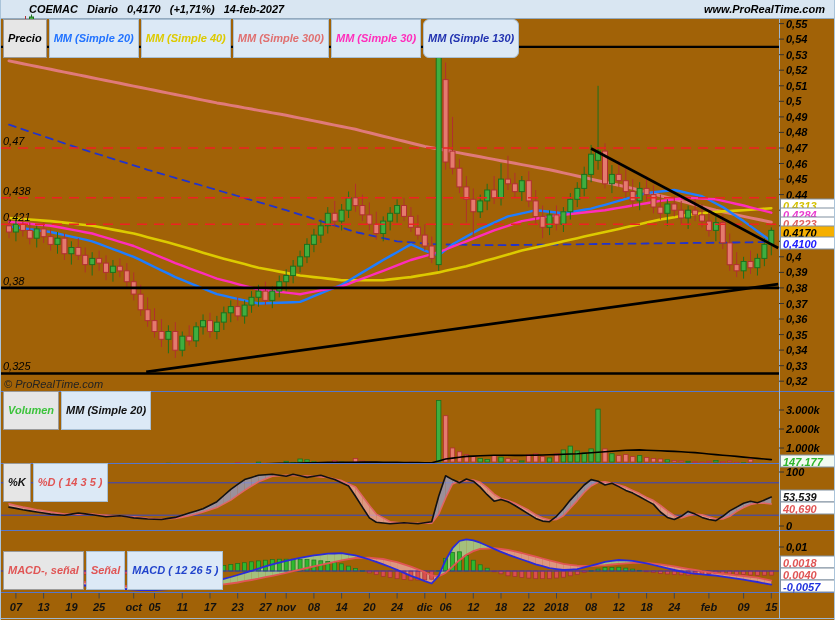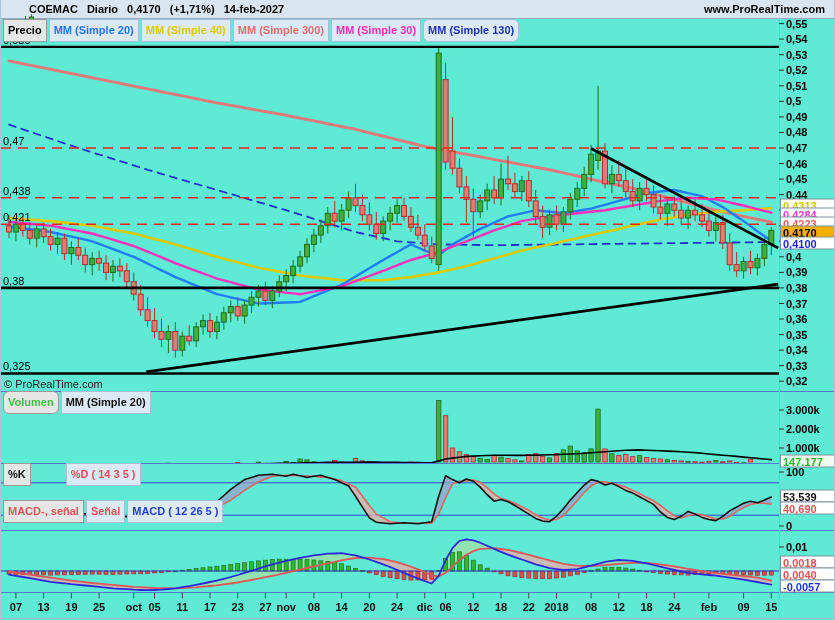--- a/index.html
+++ b/index.html
@@ -1,28 +1,28 @@
 <!DOCTYPE html>
 <html><head>
 <meta charset="utf-8">
 <style>
   html,body{margin:0;padding:0;background:#fff;}
-  .screen{position:relative;width:835px;height:620px;background:#5eead4;overflow:hidden;
+  .screen{position:relative;width:835px;height:620px;background:#a16207;overflow:hidden;
           font-family:"Liberation Sans",sans-serif;border-left:1px solid #aac4da;
-          border-right:1px solid #aac4da;box-sizing:border-box;}
+          border-right:1px solid #aac4da;box-sizing:border-box;font-style:italic;}
   .titlebar{position:absolute;left:0;top:0;width:100%;height:18px;background:#d9e6f2;
             border-bottom:1px solid #93aabf;display:flex;align-items:center;font-size:11px;
             font-weight:bold;color:#000;}
   .titlebar .spacer{flex:1}
   .titlebar span{margin-right:9px;white-space:pre;}
   .site{margin-right:4px;text-align:right;}
   .icon-wrap{width:16px;height:14px;margin:0 4px 0 3px;display:inline-block;}
   .row{position:absolute;left:2px;display:flex;gap:2px;z-index:5;}
   .badge{display:inline-block;font-size:11px;font-weight:bold;line-height:13px;height:13px;
-         padding:4px 4px;background:#dce9f6;border:1px solid #a8bfd4;white-space:pre;}
+         padding:12px 4px;background:#dce9f6;border:1px solid #a8bfd4;white-space:pre;}
   .badge.first{background:#e6e6e6;border-color:#9a9a9a;}
   svg text{font-family:"Liberation Sans",sans-serif;}
 </style>
 </head>
 <body>
 
 <div class="screen">
   <div class="titlebar">
     <span class="icon-wrap">
       <svg width="14" height="14" viewBox="0 0 14 14">
@@ -43,28 +43,28 @@
 
   <div class="row" id="row-price" style="top: 19px;">
       <span class="badge first" style="color: rgb(0, 0, 0);">Precio</span>
       <span class="badge" style="color: rgb(34, 115, 255);">MM (Simple 20)</span>
       <span class="badge" style="color: rgb(221, 202, 0);">MM (Simple 40)</span>
       <span class="badge" style="color: rgb(224, 112, 112);">MM (Simple 300)</span>
       <span class="badge" style="color: rgb(255, 45, 187);">MM (Simple 30)</span>
       <span class="badge" style="color: rgb(34, 51, 176); border-radius: 6px;">MM (Simple 130)</span>
     </div>
   <div class="row" id="row-volume" style="top: 391px;">
-      <span class="badge first" style="color: rgb(60, 195, 60); border-radius: 6px;">Volumen</span>
+      <span class="badge first" style="color: rgb(60, 195, 60);">Volumen</span>
       <span class="badge" style="color: rgb(17, 17, 17);">MM (Simple 20)</span>
     </div>
   <div class="row" id="row-stochastic" style="top: 463px;">
       <span class="badge first" style="color: rgb(17, 17, 17);">%K</span>
-      <span class="badge" style="color: rgb(224, 85, 85); margin-left: 33px;">%D ( 14 3 5 )</span>
+      <span class="badge" style="color: rgb(224, 85, 85);">%D ( 14 3 5 )</span>
     </div>
-  <div class="row" id="row-macd" style="top: 500px;">
+  <div class="row" id="row-macd" style="top: 551px;">
       <span class="badge first" style="color: rgb(224, 85, 85);">MACD-, señal</span>
       <span class="badge" style="color: rgb(224, 85, 85);">Señal</span>
       <span class="badge" style="color: rgb(34, 68, 204);">MACD ( 12 26 5 )</span>
     </div>
 
   <svg id="chart" width="835" height="620" viewBox="0 0 835 620" style="position:absolute;left:0;top:0;">
       <defs>
         <clipPath id="clipPrice">
           <rect x="0" y="35" width="778" height="357"></rect>
         </clipPath>

